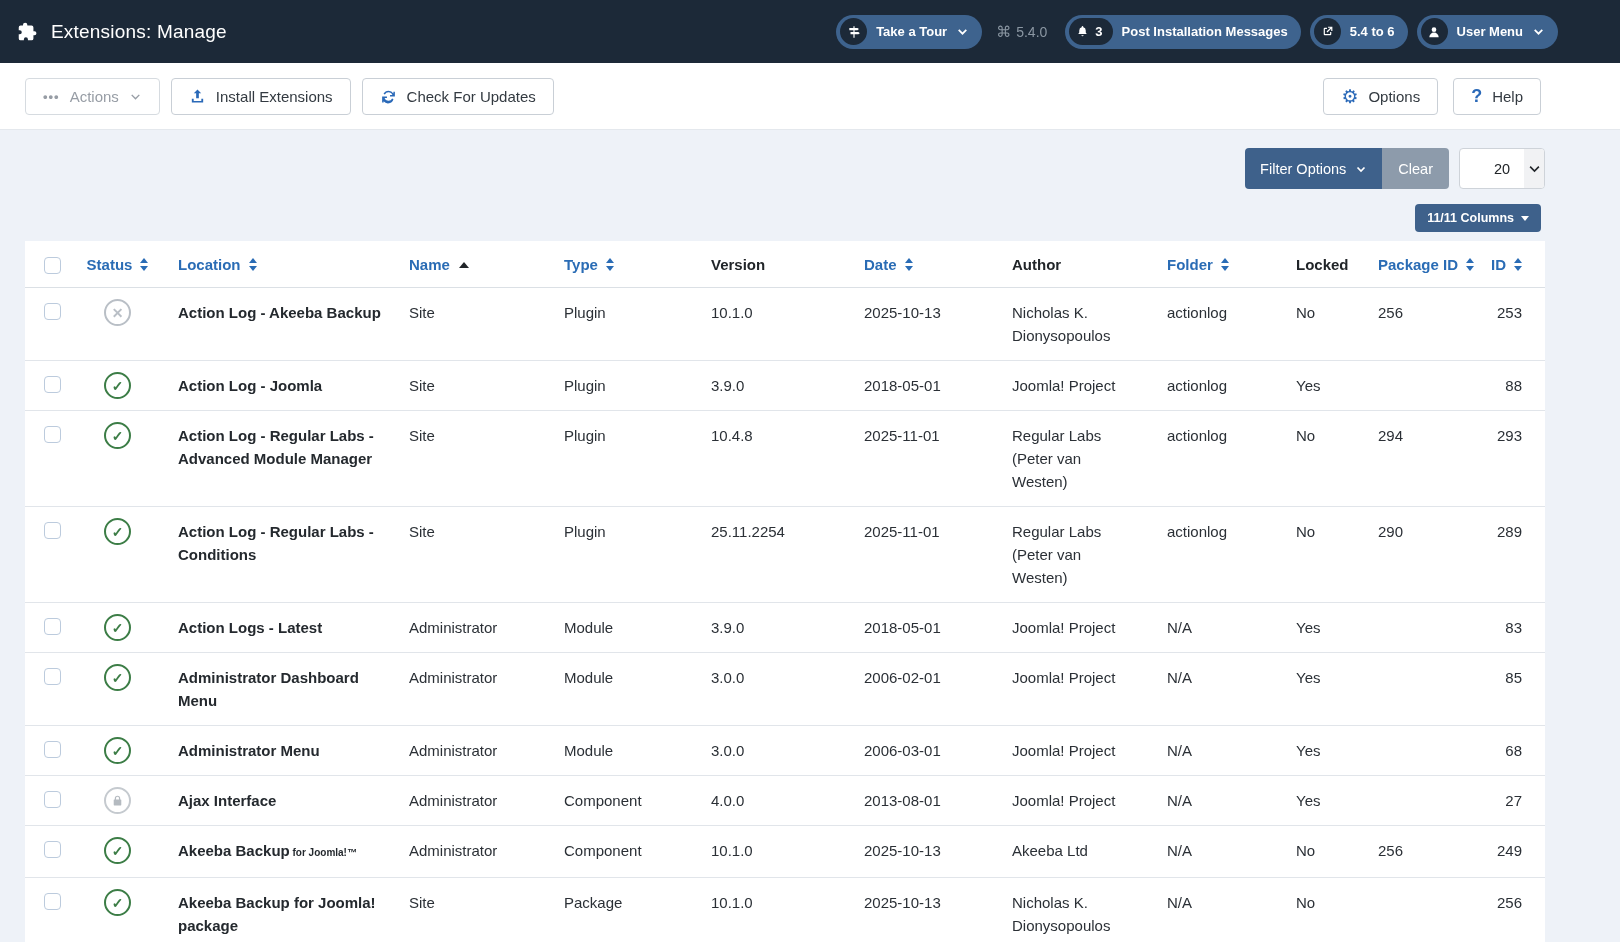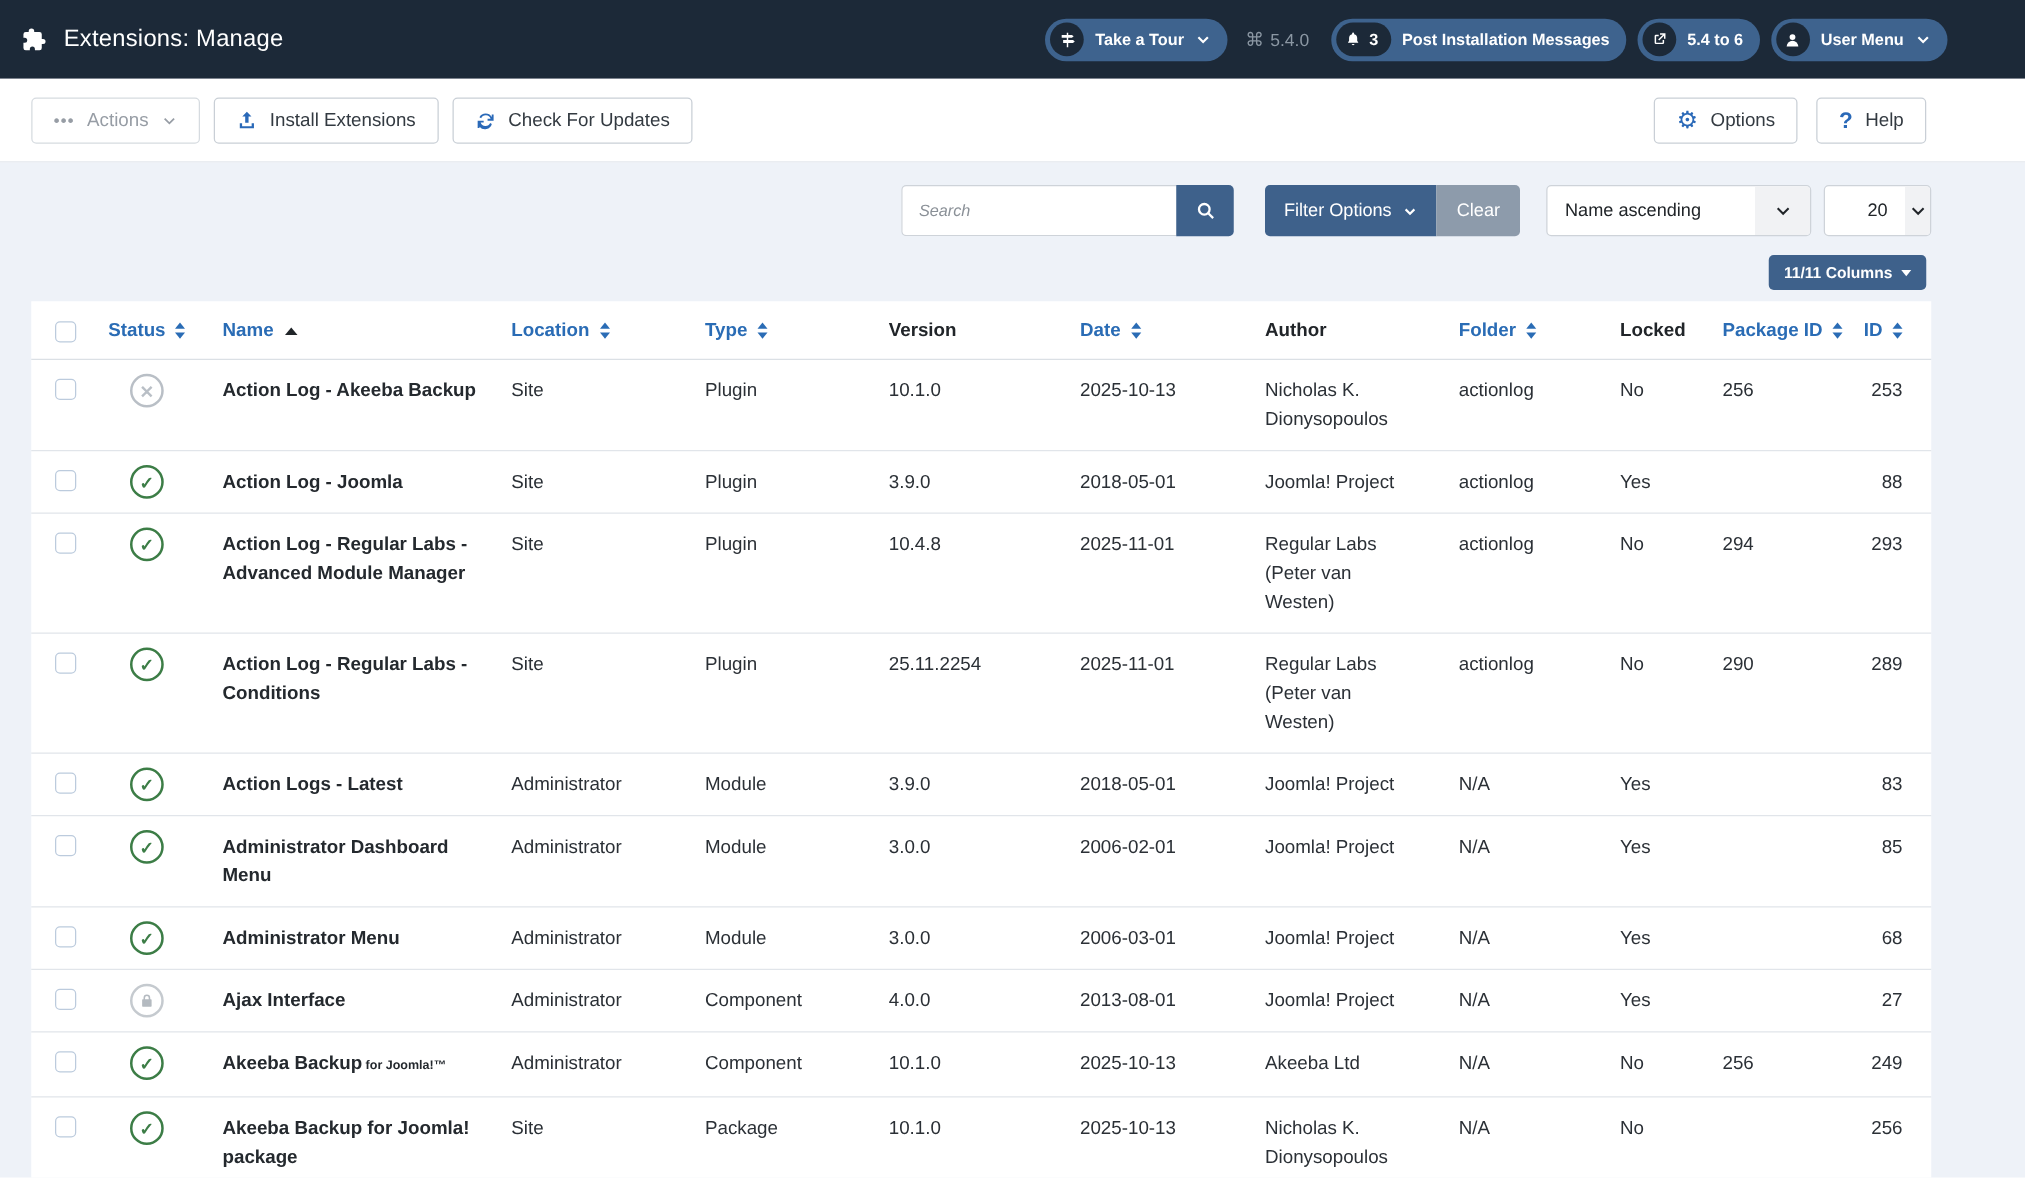--- a/index.html
+++ b/index.html
@@ -242,45 +242,28 @@
       <span>Options</span>
     </button>
     <button class="btn">
       <span class="qmark">?</span>
       <span>Help</span>
     </button>
   </div>
 </div>
 
 <div class="filterbar">
-  <div class="searchgroup">
-    <input class="search-input" type="text" placeholder="Search" style="">
-    <button class="search-btn">
-      <svg width="17" height="17" viewBox="0 0 24 24" fill="none" stroke="#fff" stroke-width="2.6">
-          <circle cx="10.5" cy="10.5" r="6"></circle>
-          <path d="M15 15l5.5 5.5"></path>
-        </svg>
-    </button>
-  </div>
   <div class="filtergroup">
     <button class="btn-filter">
       <span>Filter Options</span>
       <svg width="12" height="12" viewBox="0 0 24 24" fill="none" stroke="#fff" stroke-width="3.4">
           <path d="M5 9l7 7 7-7"></path>
         </svg>
     </button>
     <button class="btn-clear">Clear</button>
-  </div>
-  <div class="select sort">
-    <span class="val">Name ascending</span>
-    <span class="chevbox">
-      <svg width="15" height="15" viewBox="0 0 24 24" fill="none" stroke="#212529" stroke-width="2.6">
-          <path d="M5 9l7 7 7-7"></path>
-        </svg>
-    </span>
   </div>
   <div class="select limit">
     <span class="val">20</span>
     <span class="chevbox">
       <svg width="15" height="15" viewBox="0 0 24 24" fill="none" stroke="#212529" stroke-width="2.6">
           <path d="M5 9l7 7 7-7"></path>
         </svg>
     </span>
   </div>
 </div>
@@ -298,29 +281,29 @@
       <span class="checkbox" style="margin-top:2px;"></span>
     </div>
   <div class="hcell sortable center">
         <span>Status</span>
         <span class="sorticon">
           <span class="tri up"></span>
           <span class="tri dn"></span>
         </span>
       </div>
       <div class="hcell sortable">
+        <span>Location</span>
+        <span class="sorticon">
+          <span class="tri up"></span>
+          <span class="tri dn"></span>
+        </span>
+      </div>
+      <div class="hcell sortable">
         <span>Name</span>
         <span class="asc"></span>
-      </div>
-      <div class="hcell sortable">
-        <span>Location</span>
-        <span class="sorticon">
-          <span class="tri up"></span>
-          <span class="tri dn"></span>
-        </span>
       </div>
       <div class="hcell sortable">
         <span>Type</span>
         <span class="sorticon">
           <span class="tri up"></span>
           <span class="tri dn"></span>
         </span>
       </div>
       <div class="hcell plain">
         <span>Version</span>

